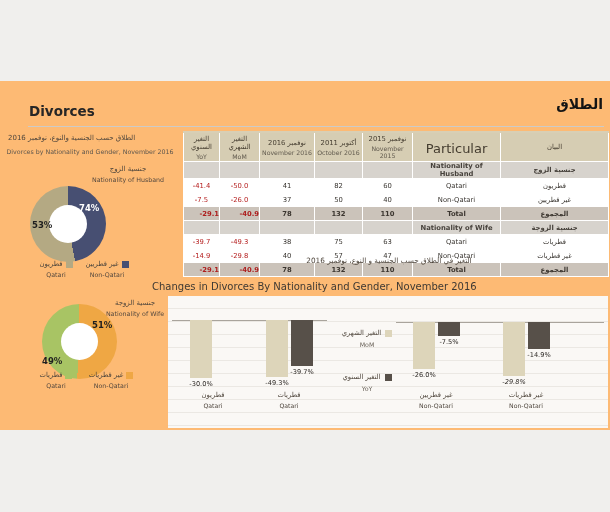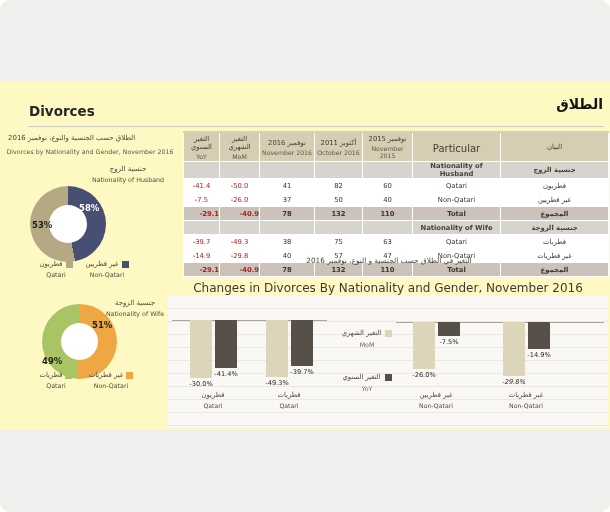--- a/index.html
+++ b/index.html
@@ -1,17 +1,17 @@
 <!DOCTYPE html>
 <html><head>
 <meta charset="utf-8">
 <style>
   html,body{margin:0;padding:0;}
-  .page{position:relative;width:610px;height:512px;background:#fef9c3;overflow:hidden;
-        font-family:"DejaVu Sans",sans-serif;border-radius:10px;}
+  .page{position:relative;width:610px;height:512px;background:#fdba74;overflow:hidden;
+        font-family:"DejaVu Sans",sans-serif;}
   .band{position:absolute;left:0;width:610px;background:#f0efed;}
   .band.top{top:0;height:81px;}
   .band.bottom{top:430px;height:82px;}
 
   .title-en{position:absolute;left:29px;top:103px;font-size:13.5px;font-weight:bold;color:#262626;}
   .title-ar{position:absolute;right:7px;top:96px;font-size:14px;font-weight:bold;color:#141414;direction:rtl;}
   .rule{position:absolute;left:28px;top:126px;width:576px;height:1px;background:#cccbc9;}
 
   .side-title-ar{position:absolute;left:8px;top:134px;width:164px;text-align:left;font-size:7px;color:#4f463c;direction:rtl;}
   .side-title-en{position:absolute;left:3px;top:148px;width:174px;text-align:center;font-size:6.3px;color:#5d564d;}
@@ -47,21 +47,21 @@
   #tbl th .l1{display:block;font-size:6.8px;color:#453d30;direction:rtl;}
   #tbl th .l2{display:block;font-size:6.2px;color:#615a4e;margin-top:2px;}
   #tbl td{height:13px;padding:0;text-align:center;font-size:6.8px;color:#38342f;border:1px solid #ffffff;background:#ffffff;}
   #tbl tr.row-section td{background:#d7d3cd;font-weight:600;color:#47423c;}
   #tbl tr.row-total td{background:#cbc3ba;font-weight:bold;color:#3c3630;}
   #tbl td.neg{color:#b62222;}
   #tbl tr.row-total td.neg{color:#ad1d1d;text-align:right;}
   #tbl td.c-ar{direction:rtl;}
 
   .bc-title-ar{position:absolute;left:170px;top:256px;width:438px;text-align:center;font-size:7.3px;color:#4f463c;direction:rtl;}
-  .bc-title-en{position:absolute;left:169px;top:281px;width:438px;text-align:center;font-size:12px;color:#3e3933;}
+  .bc-title-en{position:absolute;left:152px;top:281px;width:438px;text-align:left;font-size:10px;color:#3e3933;}
   .plot{position:absolute;left:168px;top:296px;width:440px;height:132px;
         background:repeating-linear-gradient(to bottom,#faf8f5 0 12px,#ebe8e3 12px 13px);}
   .zeroline{position:absolute;height:1px;background:#a9a49c;}
   #zl-left{left:172px;top:320px;width:155px;}
   #zl-right{left:396px;top:322px;width:208px;}
   .barcol{position:absolute;width:22px;display:flex;flex-direction:column;align-items:center;}
   .barcol .bar{width:22px;}
   .vlabel{font-size:6.6px;color:#2e2a26;margin-top:2px;white-space:nowrap;}
   .p-left{top:320px;}  .p-right{top:322px;}
   #bc-g0m{left:190px;} #bc-g0y{left:215px;}
@@ -90,21 +90,21 @@
   <div class="rule"></div>
 
   <div class="side-title-ar">الطلاق حسب الجنسية والنوع، نوفمبر 2016</div>
   <div class="side-title-en">Divorces by Nationality and Gender,  November 2016</div>
 
   <div class="dhead" id="d1-head">
     <div class="ar">جنسية الزوج</div>
     <div class="en">Nationality of Husband</div>
   </div>
   <div class="donut" id="donut1" style="background: conic-gradient(rgb(71, 79, 114) 0deg, rgb(71, 79, 114) 47%, rgb(180, 169, 131) 47%, rgb(180, 169, 131) 100%);">
-    <span class="pct" id="d1-pct-b">58%</span>
+    <span class="pct" id="d1-pct-b">74%</span>
     <span class="pct" id="d1-pct-a">53%</span>
   </div>
   <div class="dleg" id="leg1a">
     <div class="row1">
         <span class="sq" style="background: rgb(180, 169, 131);"></span>
         <span>قطريون</span>
       </div>
     <div class="row2">Qatari</div>
   </div>
   <div class="dleg" id="leg1b">
@@ -164,21 +164,21 @@
           </th>
         <th>
             <span class="l1">أكتوبر 2011</span>
             <span class="l2">October 2016</span>
           </th>
         <th>
             <span class="l1">نوفمبر 2015</span>
             <span class="l2">November 2015</span>
           </th>
         <th>
-            <span class="l2" style="font-size:10px;color:#453d30;">Particular</span>
+            <span class="l2" style="font-size:13px;color:#453d30;">Particular</span>
           </th>
         <th>
             <span class="l1">البيان</span>
           </th>
       </tr>
     </thead>
     <tbody>
         <tr class="row-section">
           <td></td>
           <td></td>
@@ -257,24 +257,20 @@
   <div class="bc-title-ar">التغير في الطلاق حسب الجنسية و النوع، نوفمبر 2016</div>
   <div class="bc-title-en">Changes in Divorces By Nationality and Gender, November 2016</div>
   <div class="plot"></div>
   <div class="zeroline" id="zl-left"></div>
   <div class="zeroline" id="zl-right"></div>
 
   <div class="barcol p-left" id="bc-g0m">
       <div class="bar" style="height: 58px; background: rgb(221, 213, 186);"></div>
       <div class="vlabel">-30.0%</div>
     </div>
-  <div class="barcol p-left" id="bc-g0y">
-      <div class="bar" style="height: 48px; background: rgb(87, 80, 73);"></div>
-      <div class="vlabel">-41.4%</div>
-    </div>
   <div class="barcol p-left" id="bc-g1m">
       <div class="bar" style="height: 57px; background: rgb(221, 213, 186);"></div>
       <div class="vlabel">-49.3%</div>
     </div>
   <div class="barcol p-left" id="bc-g1y">
       <div class="bar" style="height: 46px; background: rgb(87, 80, 73);"></div>
       <div class="vlabel">-39.7%</div>
     </div>
   <div class="barcol p-right" id="bc-g2m">
       <div class="bar" style="height: 47px; background: rgb(221, 213, 186);"></div>

